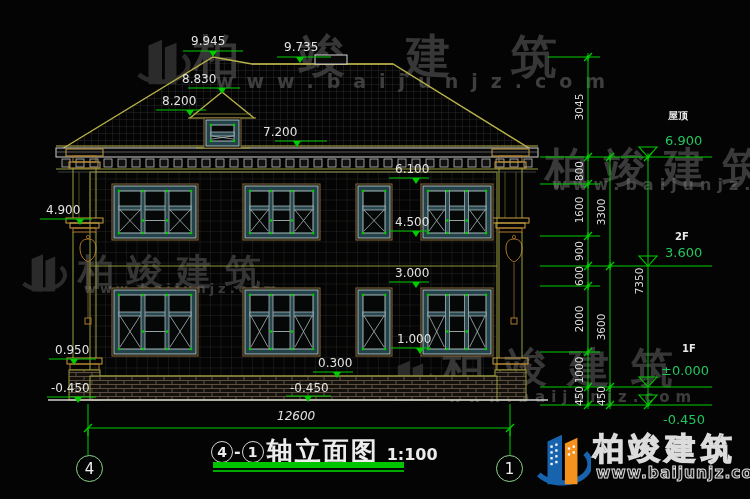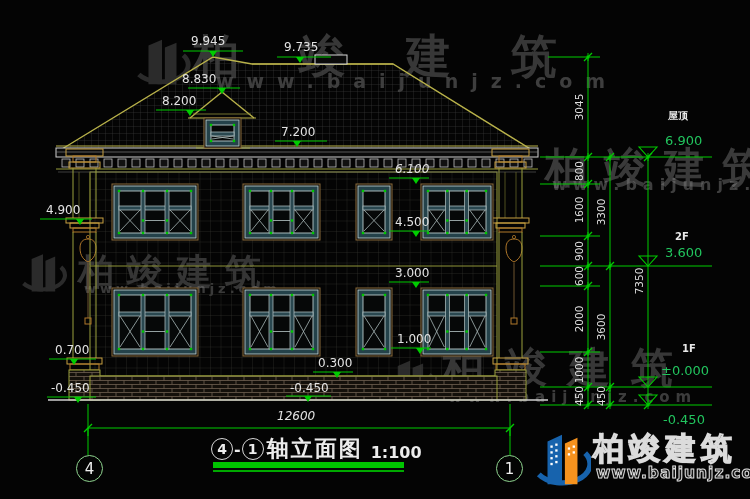--- a/index.html
+++ b/index.html
@@ -12,21 +12,21 @@
          transform:translate(-50%,-50%) rotate(-90deg);}
   .lvl-cn{position:absolute;color:#e8e8e8;font-size:10px;font-weight:bold;white-space:nowrap;}
   .lvl-v{position:absolute;color:#22c55e;font-size:13px;white-space:nowrap;}
   .bub{position:absolute;width:27px;height:27px;border:1.5px solid #8fd48f;border-radius:50%;
        color:#efefef;font-size:15px;display:flex;align-items:center;justify-content:center;box-sizing:border-box;}
   
   #title{position:absolute;left:211px;top:434px;display:flex;align-items:center;color:#ececec;}
   .t-circ{width:22px;height:22px;border:1.6px solid #d6d6d6;border-radius:50%;box-sizing:border-box;
           display:inline-flex;align-items:center;justify-content:center;font-size:14px;font-weight:bold;}
   .t-dash{font-size:16px;font-weight:bold;margin:0 1px;}
-  .t-name{font-size:22px;font-weight:bold;letter-spacing:2px;margin-left:3px;}
+  .t-name{font-size:26px;font-weight:bold;letter-spacing:2px;margin-left:3px;}
   .t-scale{font-size:16px;font-weight:bold;margin-left:8px;margin-top:6px;}
   .t-bar1{position:absolute;left:213px;top:462px;width:191px;height:6px;background:#00c400;}
   .t-bar2{position:absolute;left:213px;top:470px;width:191px;height:2px;background:#00a800;}
   
   .wm{position:absolute;color:#858585;font-weight:bold;white-space:nowrap;}
   .wm-t1{left:193px;top:26px;font-size:46px;letter-spacing:60px;opacity:.40;}
   .wm-u1{left:216px;top:70px;font-size:19px;letter-spacing:13px;opacity:.45;}
   .wm-t2{left:78px;top:248px;font-size:36px;letter-spacing:13px;opacity:.38;}
   .wm-u2{left:84px;top:281px;font-size:13px;letter-spacing:4px;opacity:.42;}
   .wm-t3{left:545px;top:140px;font-size:42px;letter-spacing:17px;opacity:.42;}
@@ -465,29 +465,29 @@
       <line x1="506" y1="432" x2="514" y2="424" stroke="#00cc00" stroke-width="1.3"></line>
       <line x1="88" y1="428" x2="88" y2="455" stroke="#00cc00" stroke-width="1"></line>
       <line x1="510" y1="428" x2="510" y2="455" stroke="#00cc00" stroke-width="1"></line>
     </svg>
 
   <div id="labels" class="lay">
       <div class="dim-t" style="left: 191px; top: 36px;">9.945</div>
       <div class="dim-t" style="left: 284px; top: 42px;">9.735</div>
       <div class="dim-t" style="left: 182px; top: 74px;">8.830</div>
       <div class="dim-t" style="left: 162px; top: 96px;">8.200</div>
-      <div class="dim-t" style="left: 281px; top: 127px;">7.200</div>
-      <div class="dim-t" style="left: 395px; top: 164px; font-style: italic;">6.100</div>
+      <div class="dim-t" style="left: 263px; top: 127px;">7.200</div>
+      <div class="dim-t" style="left: 395px; top: 164px;">6.100</div>
       <div class="dim-t" style="left: 395px; top: 217px; text-align: right;">4.500</div>
       <div class="dim-t" style="left: 395px; top: 268px; text-align: center;">3.000</div>
       <div class="dim-t" style="left: 397px; top: 334px;">1.000</div>
       <div class="dim-t" style="left: 318px; top: 358px;">0.300</div>
       <div class="dim-t" style="left: 290px; top: 383px;">-0.450</div>
       <div class="dim-t" style="left: 46px; top: 205px;">4.900</div>
-      <div class="dim-t" style="left: 55px; top: 345px;">0.700</div>
+      <div class="dim-t" style="left: 55px; top: 345px;">0.950</div>
       <div class="dim-t" style="left: 51px; top: 383px;">-0.450</div>
       <div class="dim-v" style="left: 579px; top: 107px;">3045</div>
       <div class="dim-v" style="left: 579px; top: 171px;">800</div>
       <div class="dim-v" style="left: 579px; top: 210px;">1600</div>
       <div class="dim-v" style="left: 579px; top: 251px;">900</div>
       <div class="dim-v" style="left: 579px; top: 276px;">600</div>
       <div class="dim-v" style="left: 579px; top: 319px;">2000</div>
       <div class="dim-v" style="left: 579px; top: 370px;">1000</div>
       <div class="dim-v" style="left: 579px; top: 396px;">450</div>
       <div class="dim-v" style="left: 601px; top: 212px;">3300</div>

